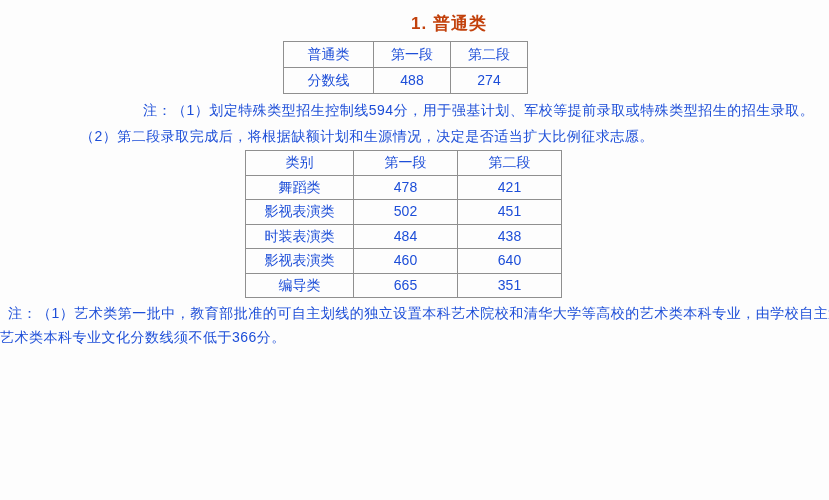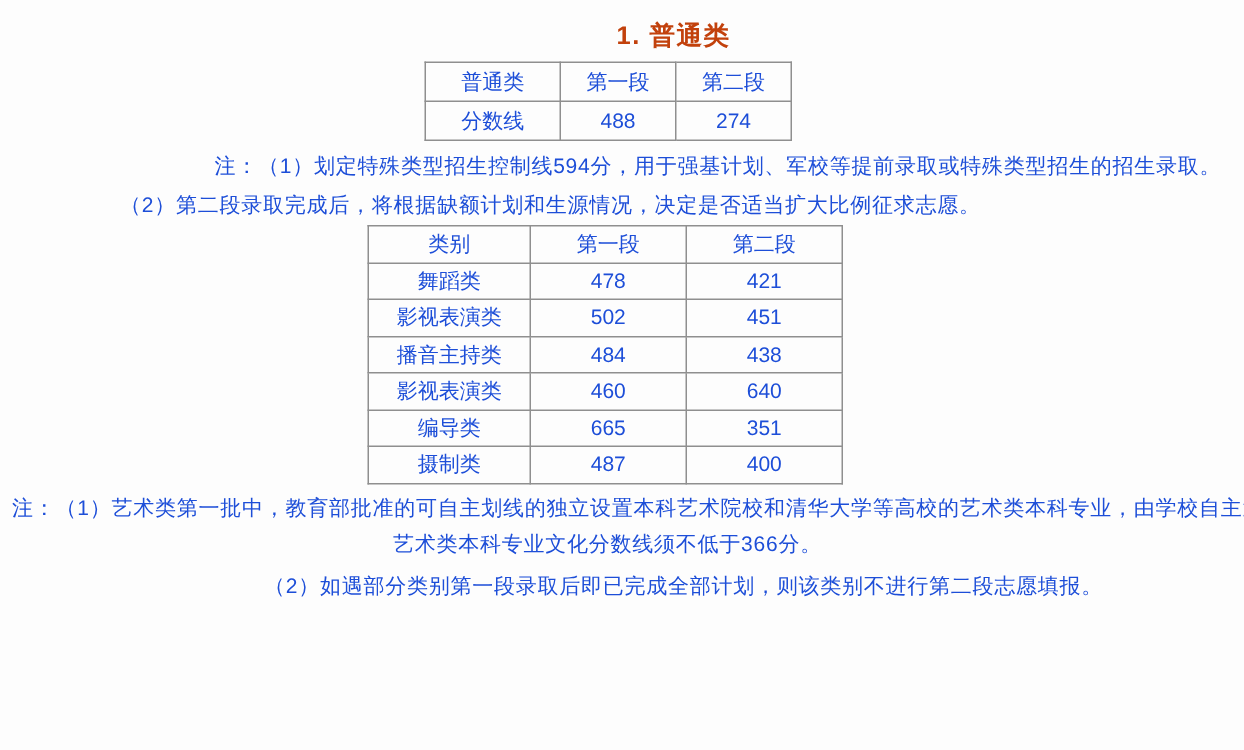--- a/index.html
+++ b/index.html
@@ -58,21 +58,21 @@
     font-size: 14px;
     line-height: 18px;
     color: #1d4ed8;
     letter-spacing: 0.5px;
     white-space: nowrap;
   }
   .s1-note-1 { margin-top: 7px;  padding-left: 143px; }
   .s1-note-2 { margin-top: 8px;  padding-left: 80px; }
 
   .s2-note-1 { margin-top: 6px;  padding-left: 8px; }
-  .s2-note-2 { margin-top: 6px;  text-align: center; width: 810px; }
+  .s2-note-2 { margin-top: 6px;  width: 810px; }
   .s2-note-3 { margin-top: 10px; padding-left: 176px; }
 </style>
 </head>
 <body>
 
 <div class="page">
 
   <div class="section">
     <h2 class="section-title title-1">1. 普通类</h2>
 
@@ -112,41 +112,35 @@
             <td>舞蹈类</td>
             <td>478</td>
             <td>421</td>
           </tr>
           <tr>
             <td>影视表演类</td>
             <td>502</td>
             <td>451</td>
           </tr>
           <tr>
-            <td>播音主持类</td>
+            <td>时装表演类</td>
             <td>484</td>
             <td>438</td>
           </tr>
           <tr>
             <td>影视表演类</td>
             <td>460</td>
             <td>640</td>
           </tr>
           <tr>
             <td>编导类</td>
             <td>665</td>
             <td>351</td>
           </tr>
-          <tr>
-            <td>摄制类</td>
-            <td>487</td>
-            <td>400</td>
-          </tr>
         </tbody>
     </table>
 
     <p class="note s2-note-1">注：（1）艺术类第一批中，教育部批准的可自主划线的独立设置本科艺术院校和清华大学等高校的艺术类本科专业，由学校自主划定文化分数线；其他高校</p>
     <p class="note s2-note-2">艺术类本科专业文化分数线须不低于366分。</p>
-    <p class="note s2-note-3">（2）如遇部分类别第一段录取后即已完成全部计划，则该类别不进行第二段志愿填报。</p>
 
   </div>
 
 </div>
 
 </body></html>

